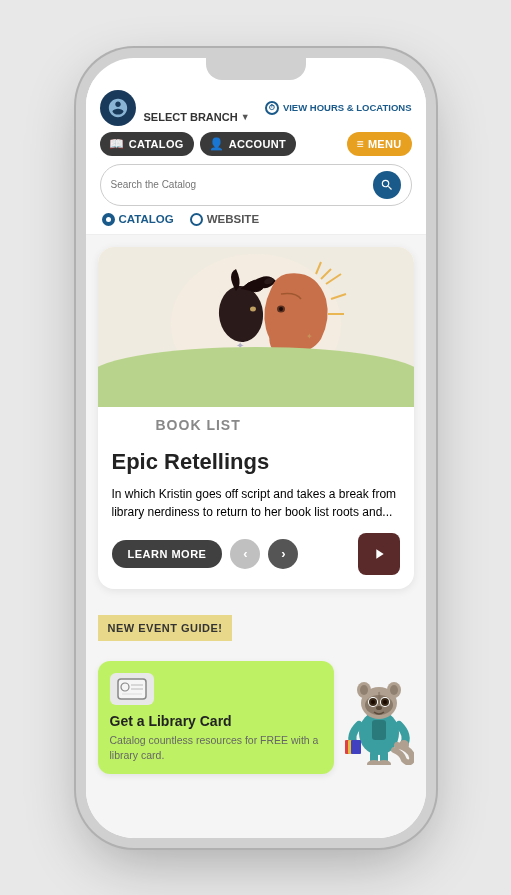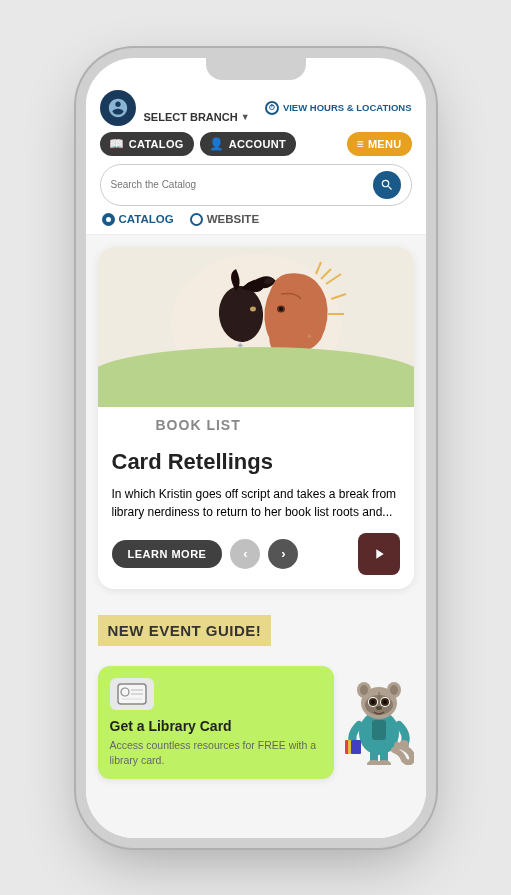--- a/index.html
+++ b/index.html
@@ -343,21 +343,21 @@
     }
 
     .bottom-left {
       flex: 1;
     }
 
     .event-guide-banner {
       background: #e8d88a;
       border-radius: 0;
       padding: 7px 10px;
-      font-size: 15px;
+      font-size: 11px;
       font-weight: 700;
       text-transform: uppercase;
       letter-spacing: 0.5px;
       color: #333;
       margin-bottom: 10px;
       display: inline-block;
     }
 
     .library-card-box {
       background: #bef264;
@@ -532,21 +532,21 @@
               <line x1="10" y1="25" x2="10" y2="5" stroke="#8a2020" stroke-width="2"></line>
               <path d="M10 5 Q5 -5 0 -2 Q5 5 10 5Z" fill="#c03030"></path>
               <path d="M10 5 Q15 -5 20 -2 Q15 5 10 5Z" fill="#c03030"></path>
               <path d="M10 8 Q2 3 3 -2 Q8 5 10 8Z" fill="#a02020"></path>
             </g>
           </svg>
         </div>
 
         <div class="feature-body">
           <div class="book-list-label">BOOK LIST</div>
-          <div class="feature-title">Card Retellings</div>
+          <div class="feature-title">Epic Retellings</div>
           <div class="feature-description">In which Kristin goes off script and takes a break from library nerdiness to return to her book list roots and...</div>
 
           <div class="feature-actions">
             <button class="learn-more-btn">LEARN MORE</button>
 
             <button class="nav-arrow nav-arrow-prev">
               <span>‹</span>
             </button>
             <button class="nav-arrow nav-arrow-next">
               <span>›</span>
@@ -575,21 +575,21 @@
           <div class="library-card-icon">
             <svg width="30" height="22" viewBox="0 0 30 22" fill="none">
               <rect x="1" y="1" width="28" height="20" rx="3" stroke="#888" stroke-width="1.5" fill="#f5f5f5"></rect>
               <circle cx="8" cy="9" r="4" stroke="#888" stroke-width="1.2" fill="none"></circle>
               <line x1="14" y1="7" x2="26" y2="7" stroke="#ccc" stroke-width="1.5"></line>
               <line x1="14" y1="11" x2="26" y2="11" stroke="#ccc" stroke-width="1.5"></line>
               <line x1="5" y1="16" x2="25" y2="16" stroke="#ddd" stroke-width="1"></line>
             </svg>
           </div>
           <div class="library-card-title">Get a Library Card</div>
-          <div class="library-card-desc">Access countless resources for FREE with a library card.</div>
+          <div class="library-card-desc">Catalog countless resources for FREE with a library card.</div>
         </div>
       </div>
 
       <div class="raccoon-mascot">
         <svg class="raccoon-svg" viewBox="0 0 70 120" xmlns="http://www.w3.org/2000/svg">
 
           <ellipse cx="35" cy="88" rx="20" ry="22" fill="#3a9ea0"></ellipse>
 
           <ellipse cx="35" cy="58" rx="18" ry="16" fill="#b0a090"></ellipse>
 

